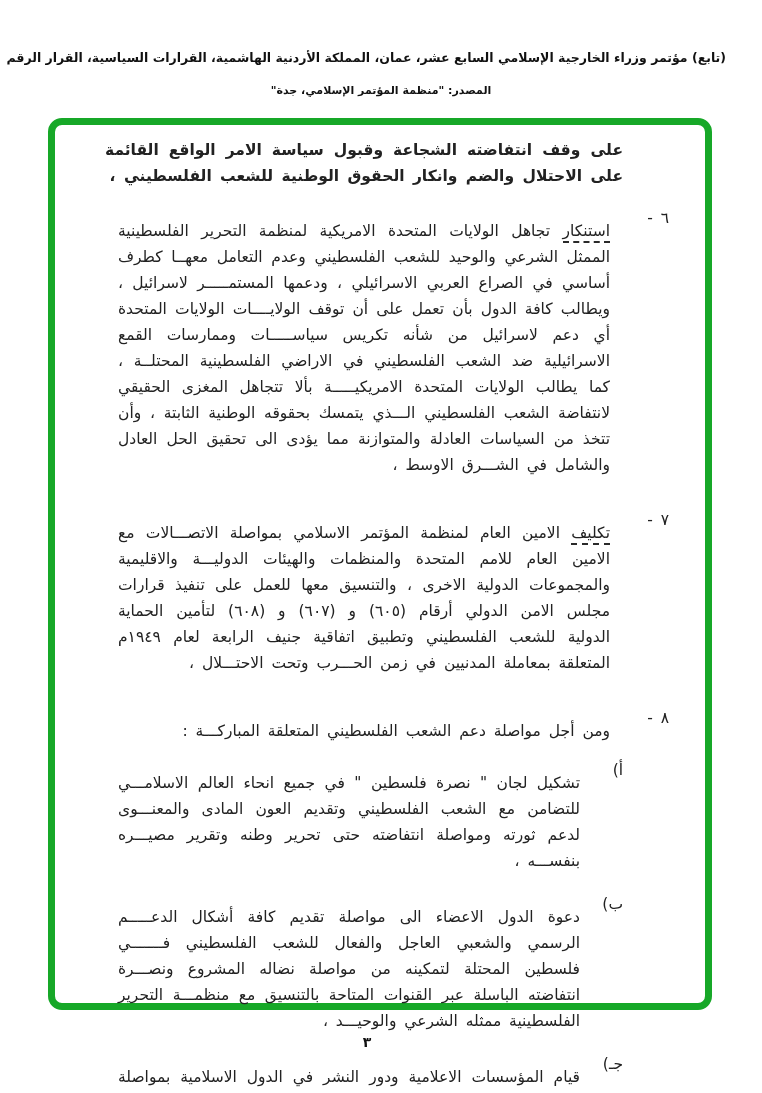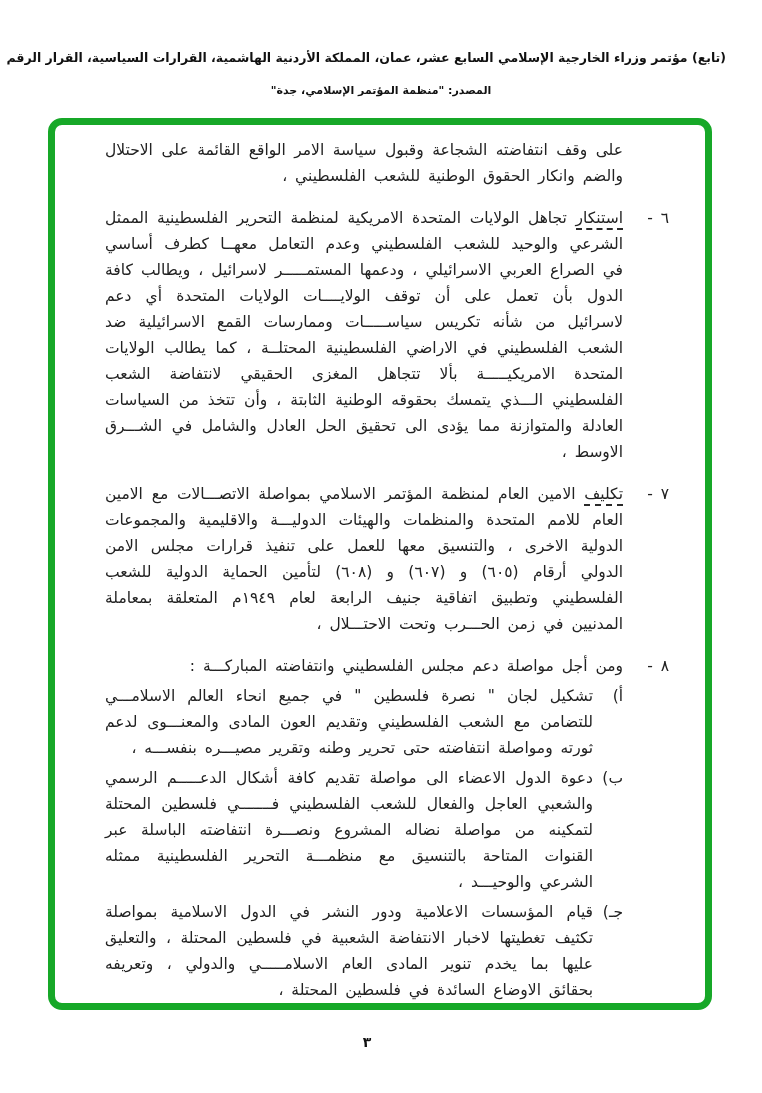--- a/index.html
+++ b/index.html
@@ -50,25 +50,25 @@
     position: absolute;
     top: 0; left: 0; right: 0; bottom: 0;
     padding: 12px 36px 10px 50px;
     direction: rtl;
     font-size: 15.5px;
     line-height: 26px;
     word-spacing: 3px;
     color: #222;
   }
   .para {
-    margin: 0;
+    margin: 13px;
     text-align: justify;
     text-justify: inter-word;
   }
-  .intro { margin: 0 46px 16px 0; }
+  .intro { margin: 0 46px 16px 0; font-weight: bold; }
   .item { display: flex; margin-bottom: 16px; }
   .num {
     flex: none;
     width: 34px;
     white-space: nowrap;
     text-align: right;
   }
   .item-body { flex: 1 1 auto; margin-right: 12px; }
   .lead { border-bottom: 2px dashed #2a2a2a; padding-bottom: 1px; }
   .subitems { margin-top: 4px; }
@@ -110,21 +110,21 @@
       <div class="item">
         <div class="num">٧ -</div>
         <div class="item-body">
           <p class="para"><span class="lead">تكليف</span> <span>الامين العام لمنظمة المؤتمر الاسلامي بمواصلة الاتصـــالات مع الامين العام للامم المتحدة والمنظمات والهيئات الدوليـــة والاقليمية والمجموعات الدولية الاخرى ، والتنسيق معها للعمل على تنفيذ قرارات مجلس الامن الدولي أرقام (٦٠٥) و (٦٠٧) و (٦٠٨) لتأمين الحماية الدولية للشعب الفلسطيني وتطبيق اتفاقية جنيف الرابعة لعام ١٩٤٩م المتعلقة بمعاملة المدنيين في زمن الحـــرب وتحت الاحتـــلال ،</span></p>
         </div>
       </div>
 
       <div class="item">
         <div class="num">٨ -</div>
         <div class="item-body">
-          <p class="para">ومن أجل مواصلة دعم مجلس الفلسطيني وانتفاضته المباركـــة :</p>
+          <p class="para">ومن أجل مواصلة دعم الشعب الفلسطيني المتعلقة المباركـــة :</p>
 
           <div class="subitems">
 
             <div class="subitem">
               <div class="marker">أ)</div>
               <p class="para">تشكيل لجان " نصرة فلسطين " في جميع انحاء العالم الاسلامـــي للتضامن مع الشعب الفلسطيني وتقديم العون المادى والمعنـــوى لدعم ثورته ومواصلة انتفاضته حتى تحرير وطنه وتقرير مصيـــره بنفســـه ،</p>
             </div>
 
             <div class="subitem">
               <div class="marker">ب)</div>

